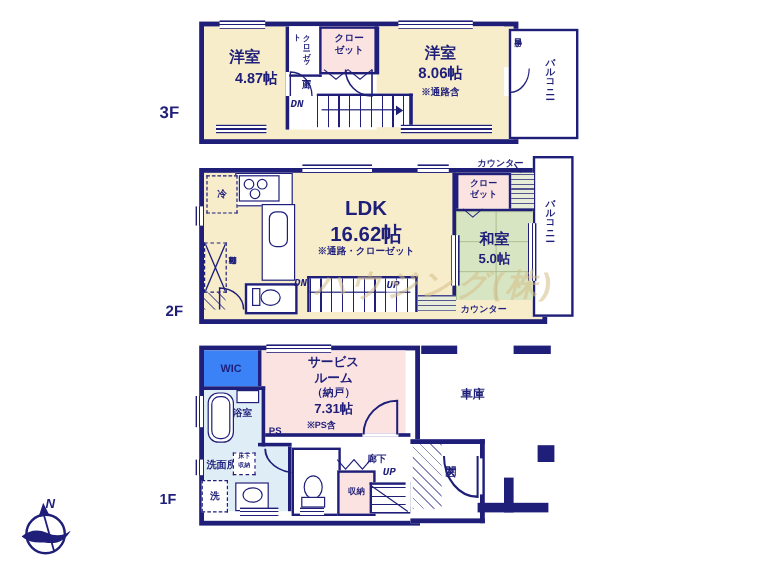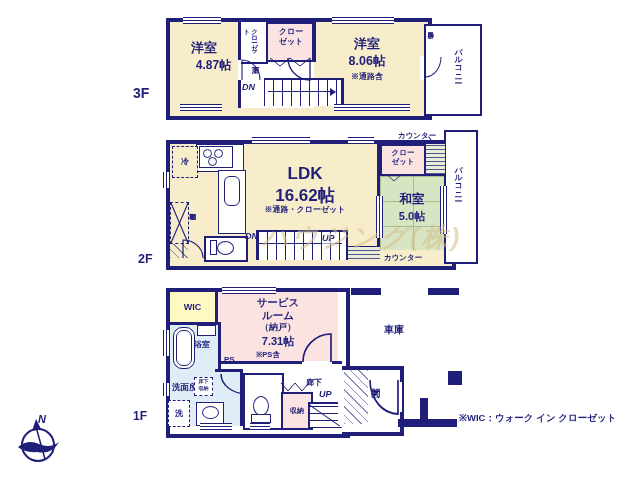--- a/index.html
+++ b/index.html
@@ -4,21 +4,21 @@
 <style>
   html,body{margin:0;padding:0}
   body{font-family:"Liberation Sans",sans-serif}
   #screen{position:relative;width:640px;height:480px;background:#fff;overflow:hidden;color:#1f1f7a}
   .abs{position:absolute}
   .wall{position:absolute;background:#1f1f7a}
   .gap{position:absolute;background:#fff}
   .lbl{position:absolute;color:#1f1f7a;font-weight:bold;line-height:1.2;white-space:nowrap}
   .ctr{text-align:center}
   .vt{writing-mode:vertical-rl;text-orientation:upright;white-space:normal;letter-spacing:1px}
-  .it{font-family:Liberation Sans, sans-serif;font-style:italic}
+  .it{font-family:Liberation Mono, monospace;font-style:italic}
   .outline{position:absolute;border:4px solid #1f1f7a}
   .thinbox{position:absolute;border:2px solid #1f1f7a;background:#fff}
   .dash{position:absolute;border:1px dashed #1f1f7a}
   .winh{position:absolute;height:7px;background:linear-gradient(to bottom,#1f1f7a 0,#1f1f7a 1px,#fff 1px,#fff 3px,#1f1f7a 3px,#1f1f7a 4px,#fff 4px,#fff 6px,#1f1f7a 6px,#1f1f7a 7px)}
   .winv{position:absolute;width:7px;background:linear-gradient(to right,#1f1f7a 0,#1f1f7a 1px,#fff 1px,#fff 3px,#1f1f7a 3px,#1f1f7a 4px,#fff 4px,#fff 6px,#1f1f7a 6px,#1f1f7a 7px)}
   .st-h{position:absolute;background-color:#fff;background-image:repeating-linear-gradient(90deg,#1f1f7a 0,#1f1f7a 1px,transparent 1px,transparent 9px)}
   .st-v{position:absolute;background-color:#fff;background-image:repeating-linear-gradient(0deg,#1f1f7a 0,#1f1f7a 1px,transparent 1px,transparent 7px)}
   .hh{background-color:#e7edd8;background-image:repeating-linear-gradient(0deg,#56568f 0,#56568f 1px,transparent 1px,transparent 4px)}
   .hd{position:absolute;background-image:repeating-linear-gradient(45deg,rgba(31,31,122,.5) 0,rgba(31,31,122,.5) 1px,transparent 1px,transparent 6px)}
   .tatami{background-color:#d8e5c2;background-image:linear-gradient(to right,#a9bc90 1px,transparent 1px),linear-gradient(to bottom,#a9bc90 1px,transparent 1px);background-size:33px 25px}
@@ -135,21 +135,21 @@
     <div class="winh" style="left:252px;top:137px;width:58px"></div>
     <div class="winh" style="left:348px;top:137px;width:26px"></div>
     <div class="winv" style="left:440px;top:186px;height:48px"></div>
     <div class="winv" style="left:163px;top:172px;height:16px"></div>
     <div class="lbl" style="left:138px;top:252px;font-size:12.5px">2F</div>
     <div class="wmk" style="left:262px;top:220px;font-size:26px">ハウジング(株)</div>
   </div>
 
   <div>
     <div class="outline" style="left:166px;top:288px;width:176px;height:142px;background:#fff"></div>
-    <div class="abs" style="left:170px;top:292px;width:45px;height:30px;background:#fef9c3;border-right:3px solid #1f1f7a;border-bottom:3px solid #1f1f7a;display:flex;align-items:center;justify-content:center">
+    <div class="abs" style="left:170px;top:292px;width:45px;height:30px;background:#3b82f6;border-right:3px solid #1f1f7a;border-bottom:3px solid #1f1f7a;display:flex;align-items:center;justify-content:center">
       <span class="lbl" style="position:static;font-size:9px">WIC</span>
     </div>
     <div class="abs" style="left:218px;top:292px;width:120px;height:71px;background:#fae3e1"></div>
     <div class="lbl ctr" style="left:218px;top:296px;width:120px;font-size:10.5px">サービス</div>
     <div class="lbl ctr" style="left:218px;top:309px;width:120px;font-size:10.5px">ルーム</div>
     <div class="lbl ctr" style="left:218px;top:322px;width:120px;font-size:9px">（納戸）</div>
     <div class="lbl ctr" style="left:218px;top:335px;width:120px;font-size:11px">7.31帖</div>
     <div class="lbl ctr" style="left:218px;top:350px;width:100px;font-size:7.5px">※PS含</div>
     <div class="wall" style="left:215px;top:361px;width:127px;height:3px"></div>
     <div class="gap" style="left:302px;top:361px;width:30px;height:3px"></div>
@@ -206,21 +206,20 @@
     <div class="wall" style="left:398px;top:419px;width:59px;height:8px"></div>
     <div class="wall" style="left:448px;top:371px;width:14px;height:14px"></div>
     <div class="winh" style="left:222px;top:287px;width:54px"></div>
     <div class="winh" style="left:200px;top:423px;width:32px"></div>
     <div class="winh" style="left:250px;top:423px;width:20px"></div>
     <div class="winv" style="left:163px;top:330px;height:26px"></div>
     <div class="winv" style="left:163px;top:383px;height:13px"></div>
     <div class="lbl" style="left:133px;top:409px;font-size:12px">1F</div>
   </div>
 
-  <div class="lbl" style="left:459px;top:412px;font-size:9.5px">※WIC：ウォーク イン クローゼット</div>
   <svg class="abs" style="left:12px;top:411px;width:52px;height:58px" viewBox="0 0 52 58">
     <circle cx="26" cy="34" r="16" fill="none" stroke="#1f1f7a" stroke-width="2"></circle>
     <path d="M6 36 Q16 28 27 33 Q38 38 47 31 Q40 44 25 41 Q13 42 6 36 Z" fill="#1f1f7a"></path>
     <line x1="33" y1="48" x2="24" y2="16" stroke="#1f1f7a" stroke-width="1.5"></line>
     <path d="M24 8 L20 20 L29 18 Z" fill="#1f1f7a"></path>
     <text x="30" y="12" font-size="11" font-weight="bold" font-style="italic" fill="#1f1f7a" text-anchor="middle">N</text>
   </svg>
 
 </div>
 

